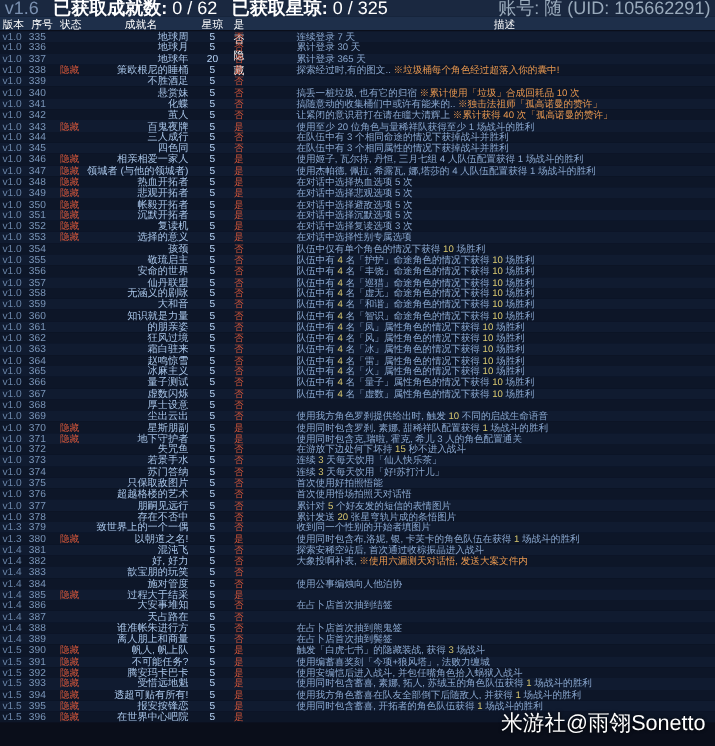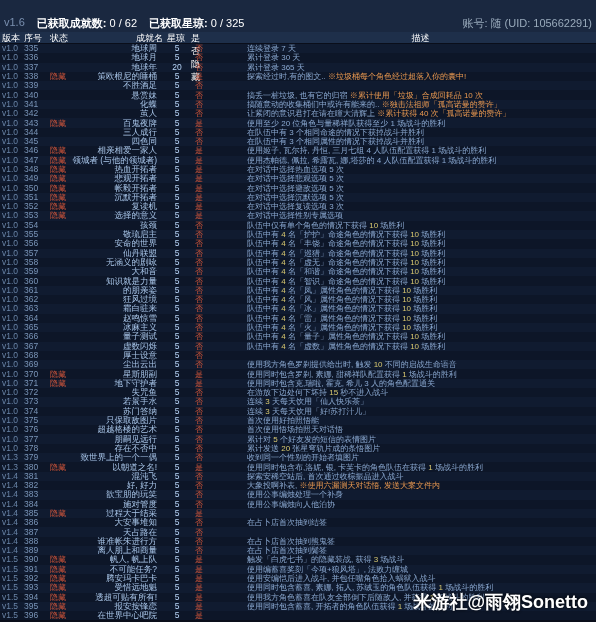--- a/index.html
+++ b/index.html
@@ -1,41 +1,41 @@
 <!DOCTYPE html>
 <html><head>
 <meta charset="utf-8">
 <style>
 *{margin:0;padding:0;box-sizing:border-box}
 body{background:#0a0e1a;color:#a8c5e8;font-family:"Microsoft YaHei",sans-serif;font-size:10px;width:596px;height:622px;overflow:hidden;position:relative}
-.topbar{background:#1a2840;height:14px;display:flex;align-items:flex-start;padding:16px 4px;font-size:11px;gap:12px}
+.topbar{background:#1a2840;height:14px;display:flex;align-items:center;padding:1px 4px;font-size:15px;gap:12px}
 .topbar .ver{color:#7a90b0}
 .topbar .stat{color:#fff}
 .topbar .stat b{color:#fff}
 .topbar .right{margin-left:auto;color:#9ab}
 .header{background:#1e2f4a;height:12px;display:flex;font-size:9px;color:#fff;border-bottom:1px solid #0a0e1a}
-.header>div{padding:0 2px}
+.header>div{text-align:center;padding:0 2px}
 .c-ver{width:22px}.c-id{width:26px}.c-st{width:22px}.c-name{width:95px;text-align:right}.c-pts{width:24px}.c-hid{width:20px}.c-prog{width:36px}
 .c-desc{flex:1;text-align:center}
 .rows{height:580px;overflow:hidden}
 .row{display:flex;height:9.3px;font-size:8.5px;align-items:center;line-height:9px}
 .row:nth-child(odd){background:#101b30}
 .row:nth-child(even){background:#0d1628}
 .row>div{padding:0 2px;white-space:nowrap;overflow:hidden}
 .row .c-ver{color:#6a85a8;text-align:left}
 .row .c-id{color:#7a95b8;text-align:left}
 .row .c-st{color:#d4563a;font-size:8px}
 .row .c-name{color:#a8c5e8;text-align:right;padding-right:8px}
 .row .c-pts{color:#b8d5f8;text-align:center}
 .row .c-hid{color:#d4563a;text-align:center;font-size:8px}
 .row .c-prog{color:#888;text-align:center;font-size:7px}
 .row .c-desc{color:#8aa8d0;text-align:left;font-size:8px}
 .hl-o{color:#e89850!important}
 .hl-y{color:#d8c870!important}
-.watermark{position:absolute;bottom:8px;right:8px;color:#fff;font-size:18px;font-weight:700;text-shadow:0 0 3px #000;pointer-events:none}
+.watermark{position:absolute;bottom:8px;right:8px;color:#fff;font-size:18px;font-weight:400;text-shadow:0 0 3px #000;pointer-events:none}
 </style>
 </head>
 <body>
 
 <div class="topbar">
   <span class="ver">v1.6</span>
   <span class="stat"><b>已获取成就数:</b> <span>0 / 62</span></span>
   <span class="stat"><b>已获取星琼:</b> <span>0 / 325</span></span>
   <span class="right">账号: 随 (UID: 105662291)</span>
 </div>
@@ -531,21 +531,20 @@
       <div class="c-desc">大象投啊补表, <span class="hl-o">※使用六漏测天对话悟, 发送大案文件内</span></div>
     </div>
     <div class="row">
       <div class="c-ver">v1.4</div>
       <div class="c-id">383</div>
       <div class="c-st"></div>
       <div class="c-name">歆宝朋的玩笑</div>
       <div class="c-pts">5</div>
       <div class="c-hid">否</div>
       <div class="c-prog"></div>
-      <div class="c-desc">使用公事编烛处理一个补身</div>
     </div>
     <div class="row">
       <div class="c-ver">v1.4</div>
       <div class="c-id">384</div>
       <div class="c-st"></div>
       <div class="c-name">施对管度</div>
       <div class="c-pts">5</div>
       <div class="c-hid">否</div>
       <div class="c-prog"></div>
       <div class="c-desc">使用公事编烛向人他泊协</div>

